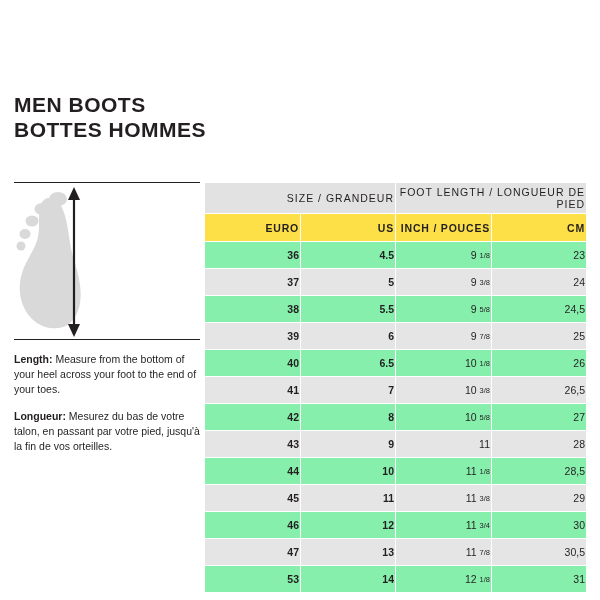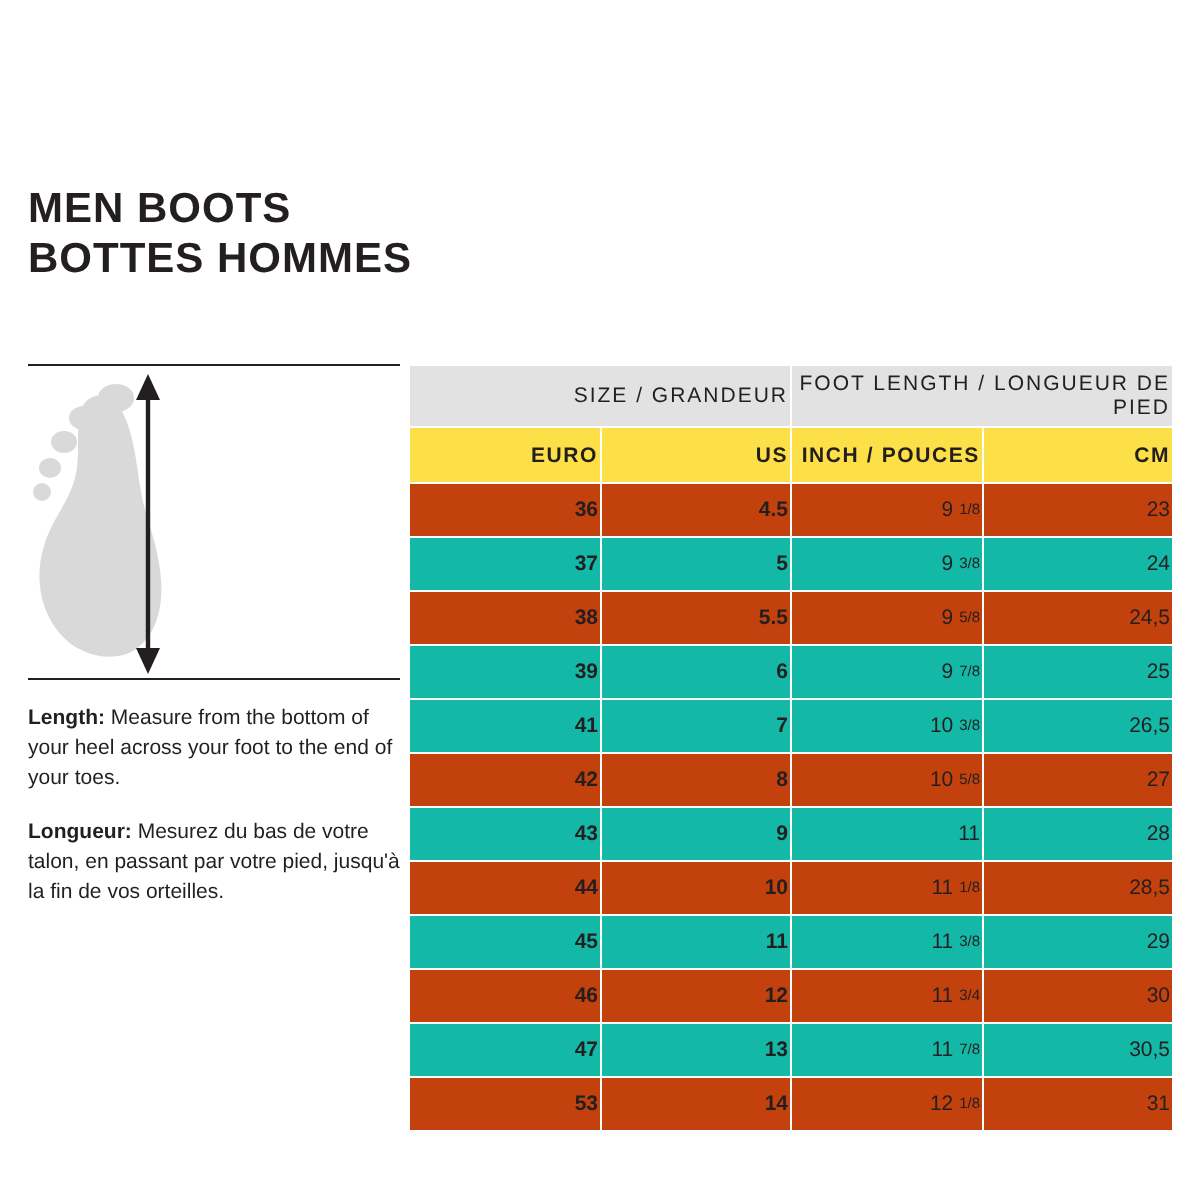--- a/index.html
+++ b/index.html
@@ -103,24 +103,24 @@
     background: #fde047;
     font-size: 9.5px;
     letter-spacing: 0.8px;
     font-weight: bold;
     height: 25px;
   }
   tbody tr td {
     height: 24px;
   }
   tbody tr.row-odd td {
-    background: #c2410c;
+    background: #86efac;
   }
   tbody tr.row-even td {
-    background: #14b8a6;
+    background: #e5e5e5;
     margin-top: 12px;
   }
   td.c-euro, td.c-us {
     font-weight: bold;
     font-size: 11px;
   }
   td.c-inch, td.c-cm {
     font-weight: normal;
     font-size: 10.5px;
   }
@@ -217,20 +217,26 @@
             <td class="c-us">5.5</td>
             <td class="c-inch">9 <span class="frac"><span class="num">5</span><span class="sl">/</span><span class="den">8</span></span></td>
             <td class="c-cm">24,5</td>
           </tr>
           <tr class="row-even">
             <td class="c-euro">39</td>
             <td class="c-us">6</td>
             <td class="c-inch">9 <span class="frac"><span class="num">7</span><span class="sl">/</span><span class="den">8</span></span></td>
             <td class="c-cm">25</td>
           </tr>
+          <tr class="row-odd">
+            <td class="c-euro">40</td>
+            <td class="c-us">6.5</td>
+            <td class="c-inch">10 <span class="frac"><span class="num">1</span><span class="sl">/</span><span class="den">8</span></span></td>
+            <td class="c-cm">26</td>
+          </tr>
           <tr class="row-even">
             <td class="c-euro">41</td>
             <td class="c-us">7</td>
             <td class="c-inch">10 <span class="frac"><span class="num">3</span><span class="sl">/</span><span class="den">8</span></span></td>
             <td class="c-cm">26,5</td>
           </tr>
           <tr class="row-odd">
             <td class="c-euro">42</td>
             <td class="c-us">8</td>
             <td class="c-inch">10 <span class="frac"><span class="num">5</span><span class="sl">/</span><span class="den">8</span></span></td>

